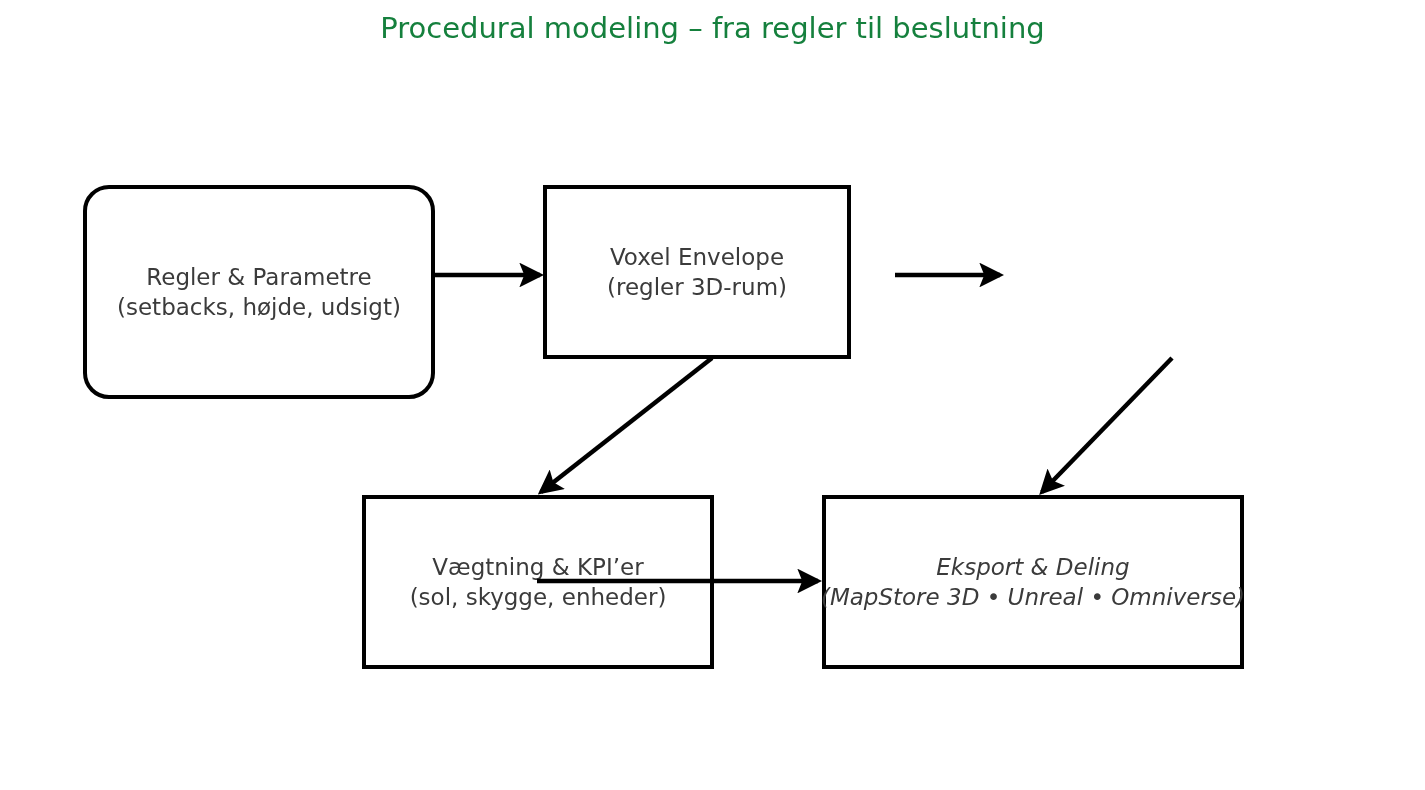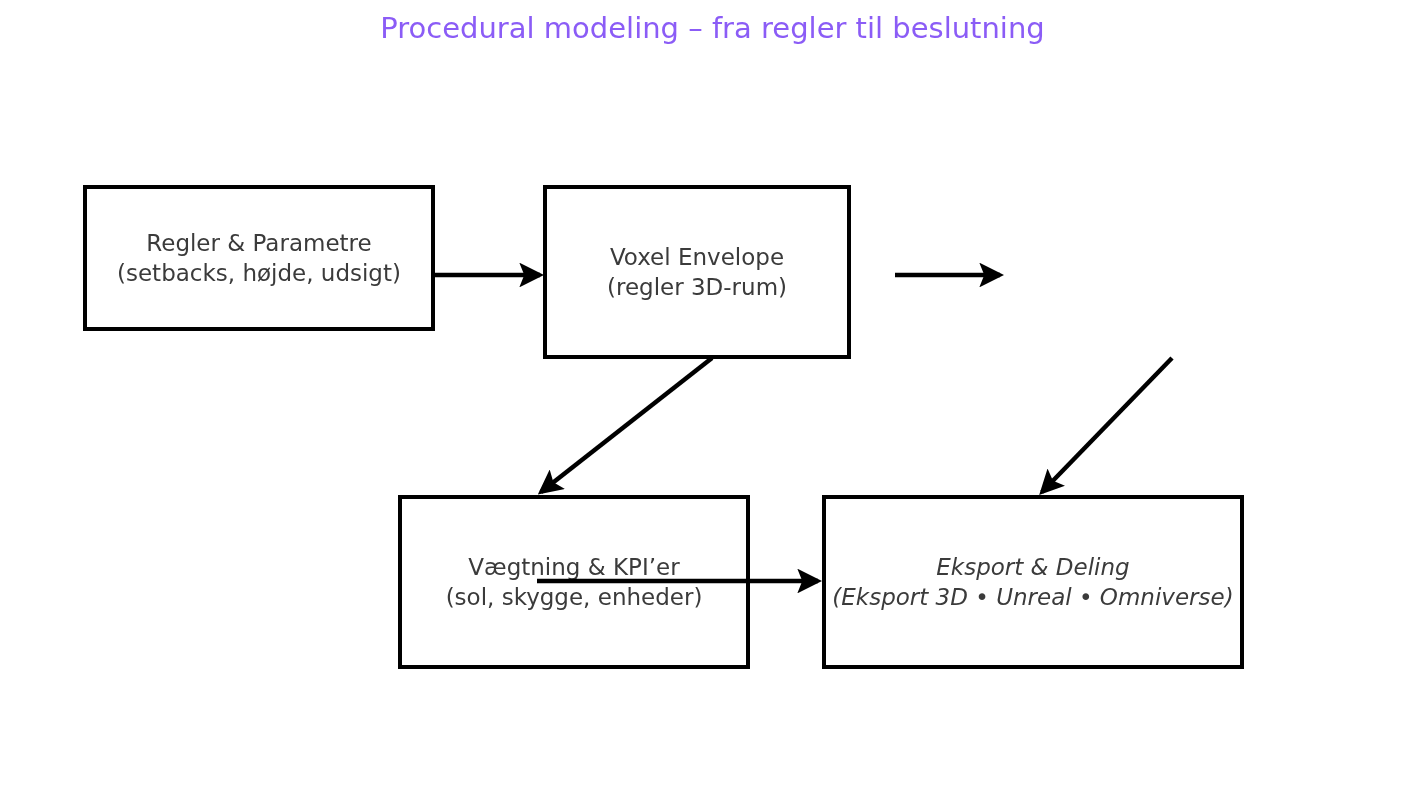--- a/index.html
+++ b/index.html
@@ -23,21 +23,21 @@
     height: 790px;
   }
 
   .title {
     position: absolute;
     left: 0;
     top: 11px;
     width: 1425px;
     text-align: center;
     font-size: 29px;
-    color: #8b5cf6;
+    color: #15803d;
     font-family: "DejaVu Sans", sans-serif;
     letter-spacing: 0px;
     white-space: nowrap;
   }
 
   .node {
     position: absolute;
     box-sizing: border-box;
     border: 4px solid #000000;
     background: #ffffff;
@@ -52,24 +52,24 @@
     line-height: 30px;
     color: #3b3b3b;
     text-align: center;
     white-space: nowrap;
     font-family: "DejaVu Sans", sans-serif;
   }
   .node-label .l1 { display: block; }
   .node-label .l2 { display: block; text-align: right; }
 
   
-  #node-rules     { left: 83px;  top: 185px; width: 352px; height: 146px; }
+  #node-rules     { left: 83px;  top: 185px; width: 352px; height: 214px; border-radius: 26px; }
   #node-voxel     { left: 543px; top: 185px; width: 308px; height: 174px; }
   #node-scenarios { left: 1003px;top: 185px; width: 339px; height: 174px; }
-  #node-kpi       { left: 362px; top: 495px; width: 352px; height: 174px; margin-left: 36px; }
+  #node-kpi       { left: 362px; top: 495px; width: 352px; height: 174px; }
   #node-export    { left: 822px; top: 495px; width: 422px; height: 174px; font-style: italic; }
 
   
   #arrows {
     position: absolute;
     left: 0; top: 0;
     width: 1425px;
     height: 790px;
     z-index: 2;
     pointer-events: none;
@@ -100,21 +100,21 @@
   <div class="node" id="node-kpi">
     <div class="node-label">
       <span class="l1">Vægtning &amp; KPI’er</span>
       <span class="l2">(sol, skygge, enheder)</span>
     </div>
   </div>
 
   <div class="node" id="node-export">
     <div class="node-label">
       <span class="l1">Eksport &amp; Deling</span>
-      <span class="l2">(Eksport 3D • Unreal • Omniverse)</span>
+      <span class="l2">(MapStore 3D • Unreal • Omniverse)</span>
     </div>
   </div>
 
   <svg id="arrows" viewBox="0 0 1425 790" width="1425" height="790">
     <defs>
       <marker id="arrowhead" markerWidth="5.5" markerHeight="5.5" refX="4.6" refY="2.75" orient="auto" markerUnits="strokeWidth">
         <path d="M0,0 L5.5,2.75 L0,5.5 L1.1,2.75 z" fill="#000000"></path>
       </marker>
     </defs>
 

